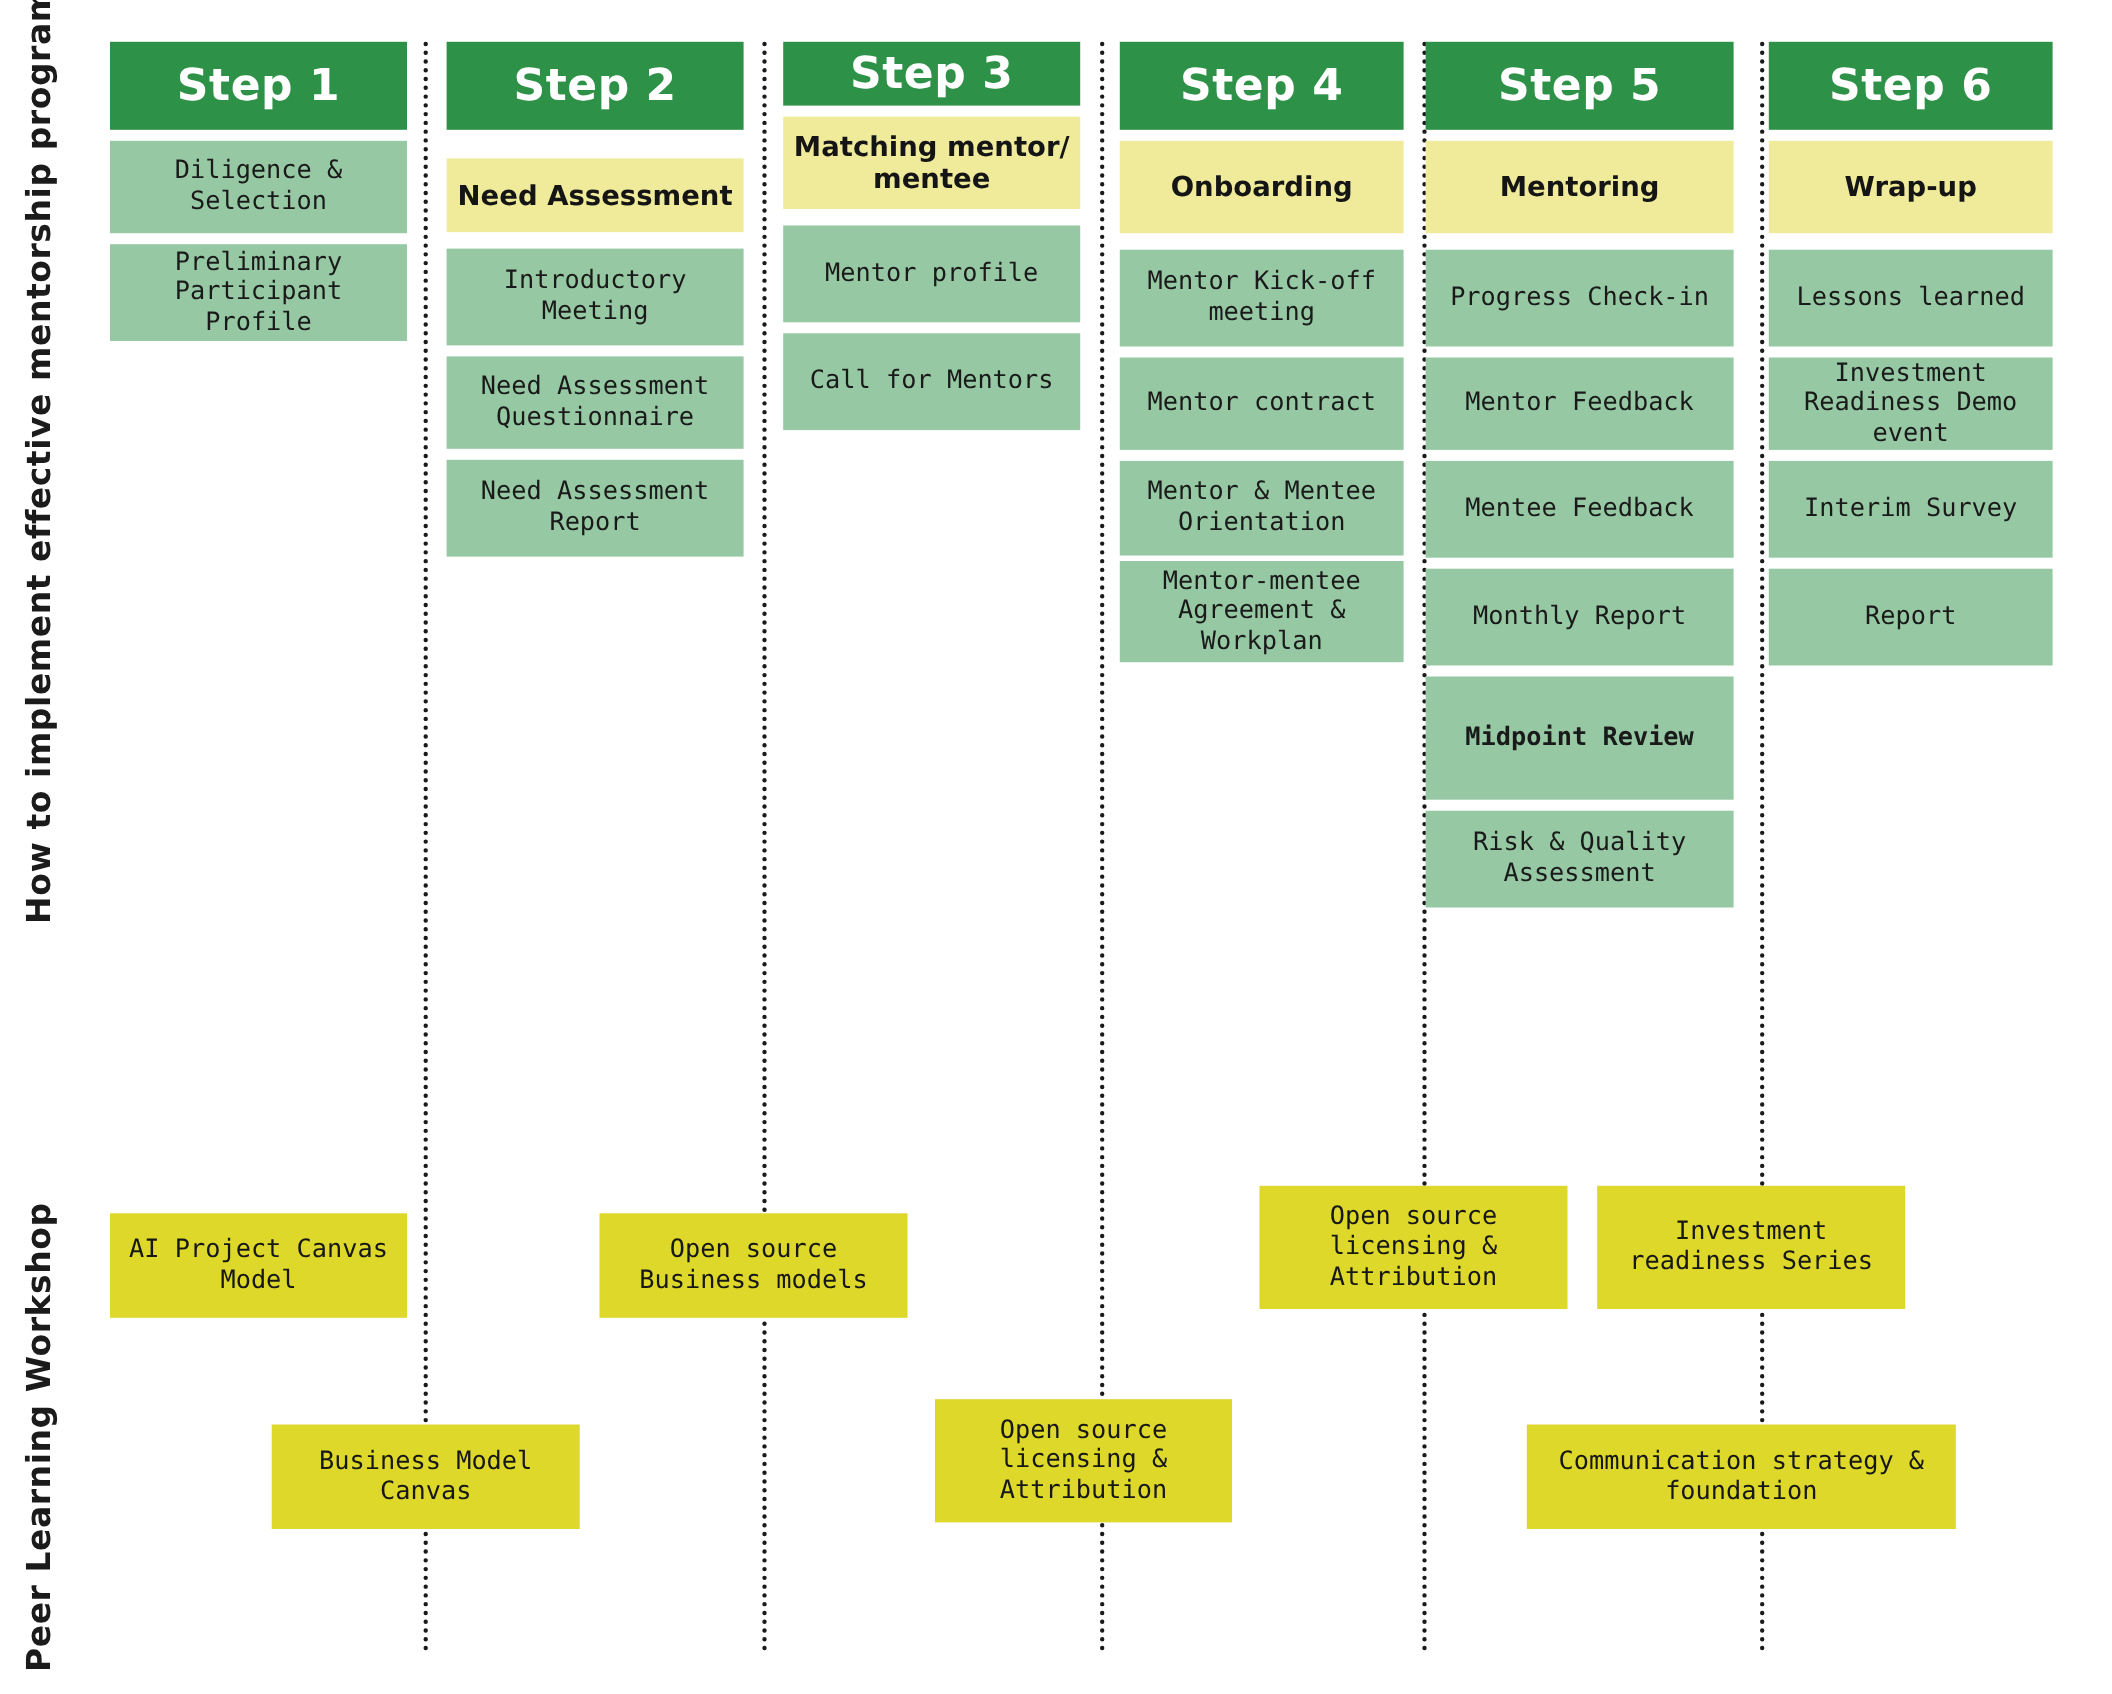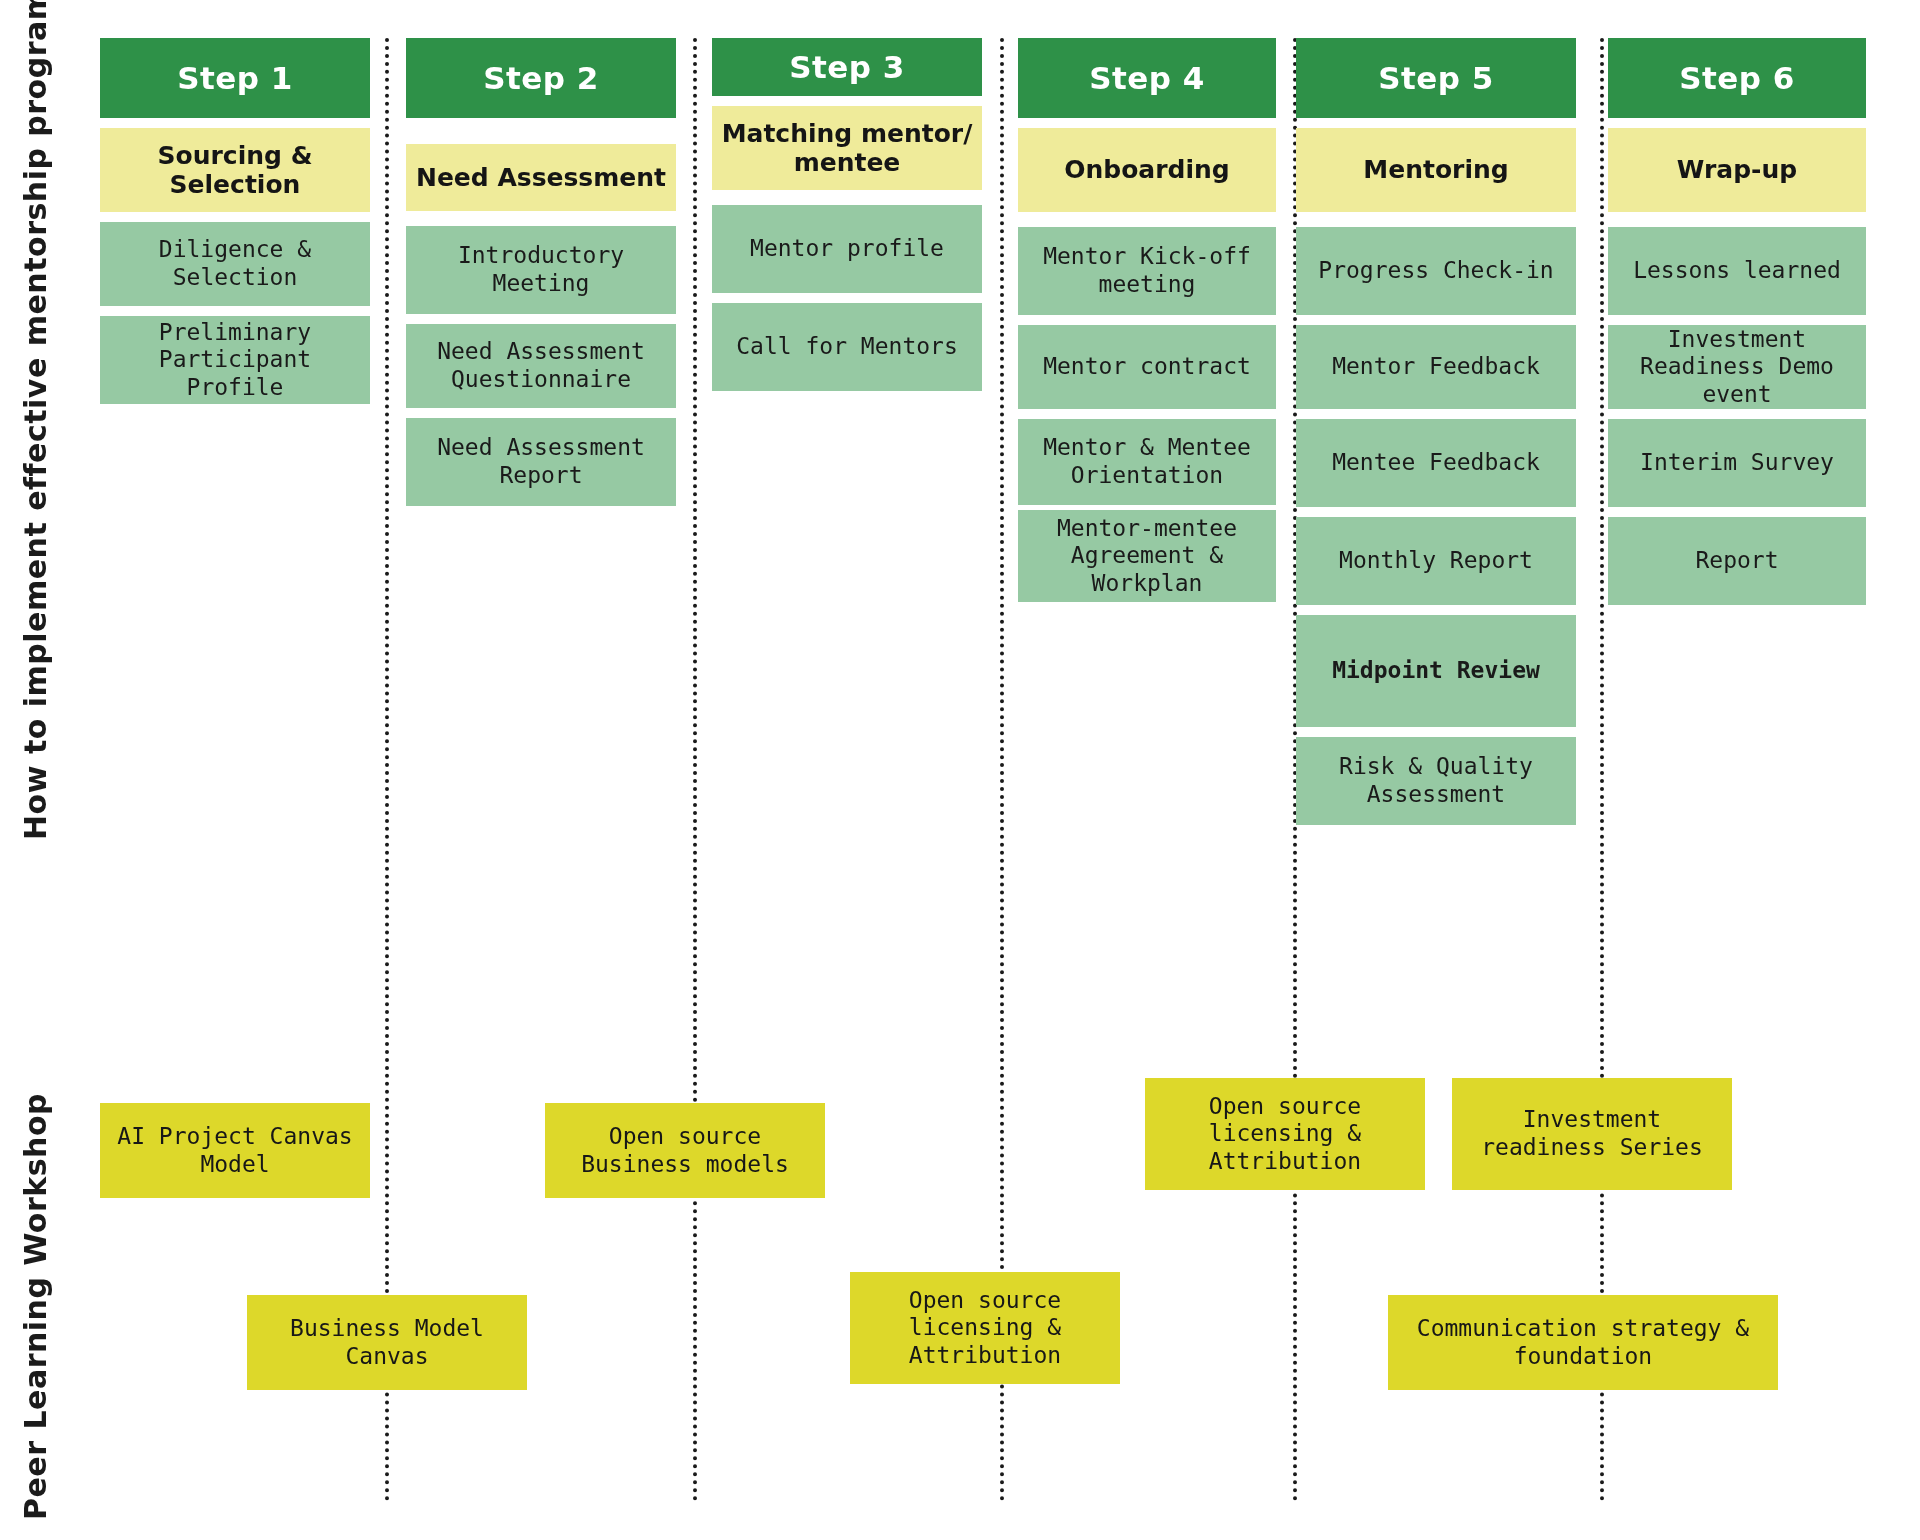--- a/index.html
+++ b/index.html
@@ -45,21 +45,21 @@
     border-left:4px dotted #1a1a1a;
   }
 
   
   .col{position:absolute;top:38px;}
 
   .step-head{
     background:#2e9148;
     color:#ffffff;
     font-weight:bold;
-    font-size:31px;
+    font-size:40px;
     display:flex;align-items:center;justify-content:center;
     font-family:"DejaVu Sans","Liberation Sans",sans-serif;
     letter-spacing:0.5px;
   }
   .step-phase{
     background:#efeb9a;
     color:#151515;
     font-weight:bold;
     font-size:25px;
     line-height:1.18;
@@ -105,21 +105,20 @@
   <div class="vlabel" id="label-bottom">Peer Learning Workshop</div>
 
   <div class="divider" style="left:385px;"></div>
   <div class="divider" style="left:693px;"></div>
   <div class="divider" style="left:1000px;"></div>
   <div class="divider" style="left:1293px;"></div>
   <div class="divider" style="left:1600px;"></div>
 
   <div class="col" style="left:100px;width:270px;">
     <div class="step-head" style="height:80px;">Step 1</div>
-    <div class="step-phase" style="margin-top:10px;height:84px;">Sourcing &amp; Selection</div>
     <div class="task" style="margin-top:10px;height:84px;">Diligence &amp; Selection</div>
     <div class="task" style="margin-top:10px;height:88px;">Preliminary Participant Profile</div>
   </div>
 
   <div class="col" style="left:406px;width:270px;">
     <div class="step-head" style="height:80px;">Step 2</div>
     <div class="step-phase" style="margin-top:26px;height:67px;">Need Assessment</div>
     <div class="task" style="margin-top:15px;height:88px;">Introductory Meeting</div>
     <div class="task" style="margin-top:10px;height:84px;">Need Assessment Questionnaire</div>
     <div class="task" style="margin-top:10px;height:88px;">Need Assessment Report</div>

